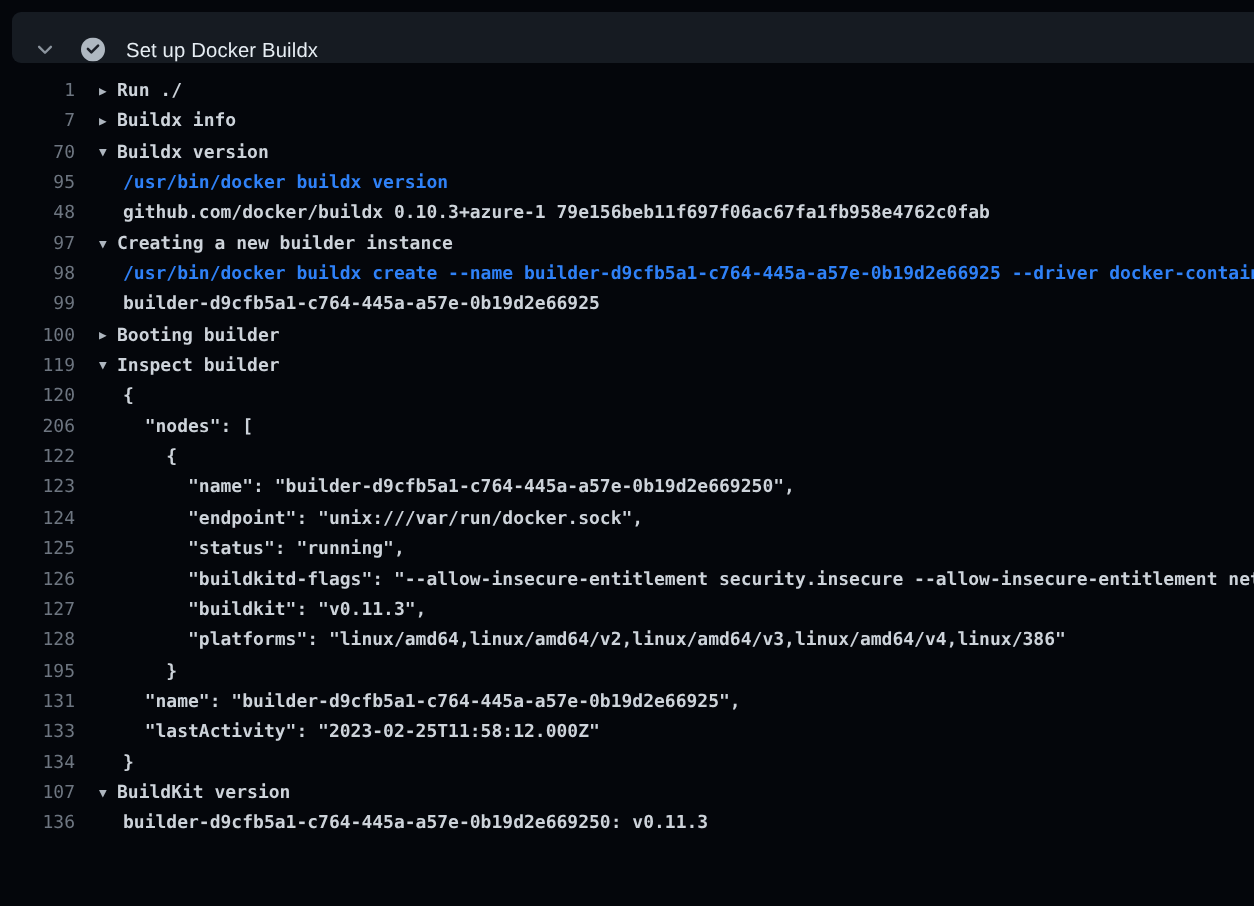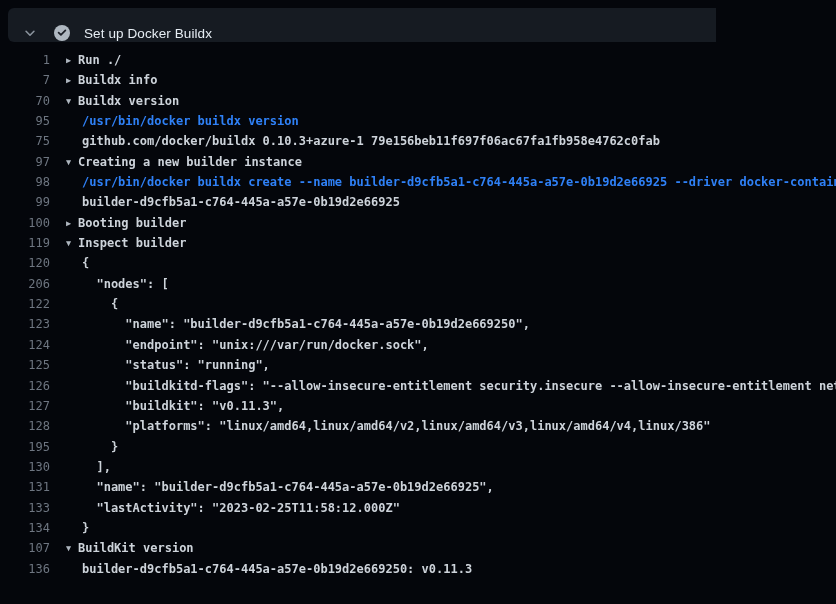--- a/index.html
+++ b/index.html
@@ -13,21 +13,21 @@
     --check-circle:#afb8c1;
     --check-mark:#1b1f27;
   }
   html,body{margin:0;padding:0;}
   body{
     width:836px;height:604px;overflow:hidden;position:relative;
     background:var(--page-bg);
     font-family:"Liberation Sans", sans-serif;
   }
   .step-header{
-    position:absolute;top:8px;left:8px;width:708px;height:34px;
+    position:absolute;top:8px;left:8px;width:828px;height:34px;
     background:var(--header-bg);
     border-radius:6px 0 0 6px;
     display:flex;align-items:center;
     padding:16px 0 0 14px;box-sizing:border-box;
     cursor:pointer;
   }
   .chevron{width:16px;height:16px;display:flex;align-items:center;justify-content:center;flex:none;}
   .status{width:16px;height:16px;margin-left:16px;flex:none;display:flex;align-items:center;}
   .step-title{
     margin-left:14px;
@@ -82,35 +82,34 @@
     </svg>
   </span>
   <span class="step-title">Set up Docker Buildx</span>
 </div>
 
 <div class="log">
     <div class="row group"><span class="num">1</span><span class="content"><span class="marker">▶</span><span>Run ./</span></span></div>
     <div class="row group"><span class="num">7</span><span class="content"><span class="marker">▶</span><span>Buildx info</span></span></div>
     <div class="row group"><span class="num">70</span><span class="content"><span class="marker">▼</span><span>Buildx version</span></span></div>
     <div class="row command"><span class="num">95</span><span class="content">/usr/bin/docker buildx version</span></div>
-    <div class="row output"><span class="num">75</span><span class="content">github.com/docker/buildx 0.10.3+azure-1 79e156beb11f697f06ac67fa1fb958e4762c0fab</span></div>
+    <div class="row output"><span class="num">48</span><span class="content">github.com/docker/buildx 0.10.3+azure-1 79e156beb11f697f06ac67fa1fb958e4762c0fab</span></div>
     <div class="row group"><span class="num">97</span><span class="content"><span class="marker">▼</span><span>Creating a new builder instance</span></span></div>
     <div class="row command"><span class="num">98</span><span class="content">/usr/bin/docker buildx create --name builder-d9cfb5a1-c764-445a-a57e-0b19d2e66925 --driver docker-container</span></div>
     <div class="row output"><span class="num">99</span><span class="content">builder-d9cfb5a1-c764-445a-a57e-0b19d2e66925</span></div>
     <div class="row group"><span class="num">100</span><span class="content"><span class="marker">▶</span><span>Booting builder</span></span></div>
     <div class="row group"><span class="num">119</span><span class="content"><span class="marker">▼</span><span>Inspect builder</span></span></div>
     <div class="row output"><span class="num">120</span><span class="content">{</span></div>
     <div class="row output"><span class="num">206</span><span class="content">  "nodes": [</span></div>
     <div class="row output"><span class="num">122</span><span class="content">    {</span></div>
     <div class="row output"><span class="num">123</span><span class="content">      "name": "builder-d9cfb5a1-c764-445a-a57e-0b19d2e669250",</span></div>
     <div class="row output"><span class="num">124</span><span class="content">      "endpoint": "unix:///var/run/docker.sock",</span></div>
     <div class="row output"><span class="num">125</span><span class="content">      "status": "running",</span></div>
     <div class="row output"><span class="num">126</span><span class="content">      "buildkitd-flags": "--allow-insecure-entitlement security.insecure --allow-insecure-entitlement network.host",</span></div>
     <div class="row output"><span class="num">127</span><span class="content">      "buildkit": "v0.11.3",</span></div>
     <div class="row output"><span class="num">128</span><span class="content">      "platforms": "linux/amd64,linux/amd64/v2,linux/amd64/v3,linux/amd64/v4,linux/386"</span></div>
     <div class="row output"><span class="num">195</span><span class="content">    }</span></div>
-    <div class="row output"><span class="num">130</span><span class="content">  ],</span></div>
     <div class="row output"><span class="num">131</span><span class="content">  "name": "builder-d9cfb5a1-c764-445a-a57e-0b19d2e66925",</span></div>
     <div class="row output"><span class="num">133</span><span class="content">  "lastActivity": "2023-02-25T11:58:12.000Z"</span></div>
     <div class="row output"><span class="num">134</span><span class="content">}</span></div>
     <div class="row group"><span class="num">107</span><span class="content"><span class="marker">▼</span><span>BuildKit version</span></span></div>
     <div class="row output"><span class="num">136</span><span class="content">builder-d9cfb5a1-c764-445a-a57e-0b19d2e669250: v0.11.3</span></div>
   </div>
 
 </body></html>

